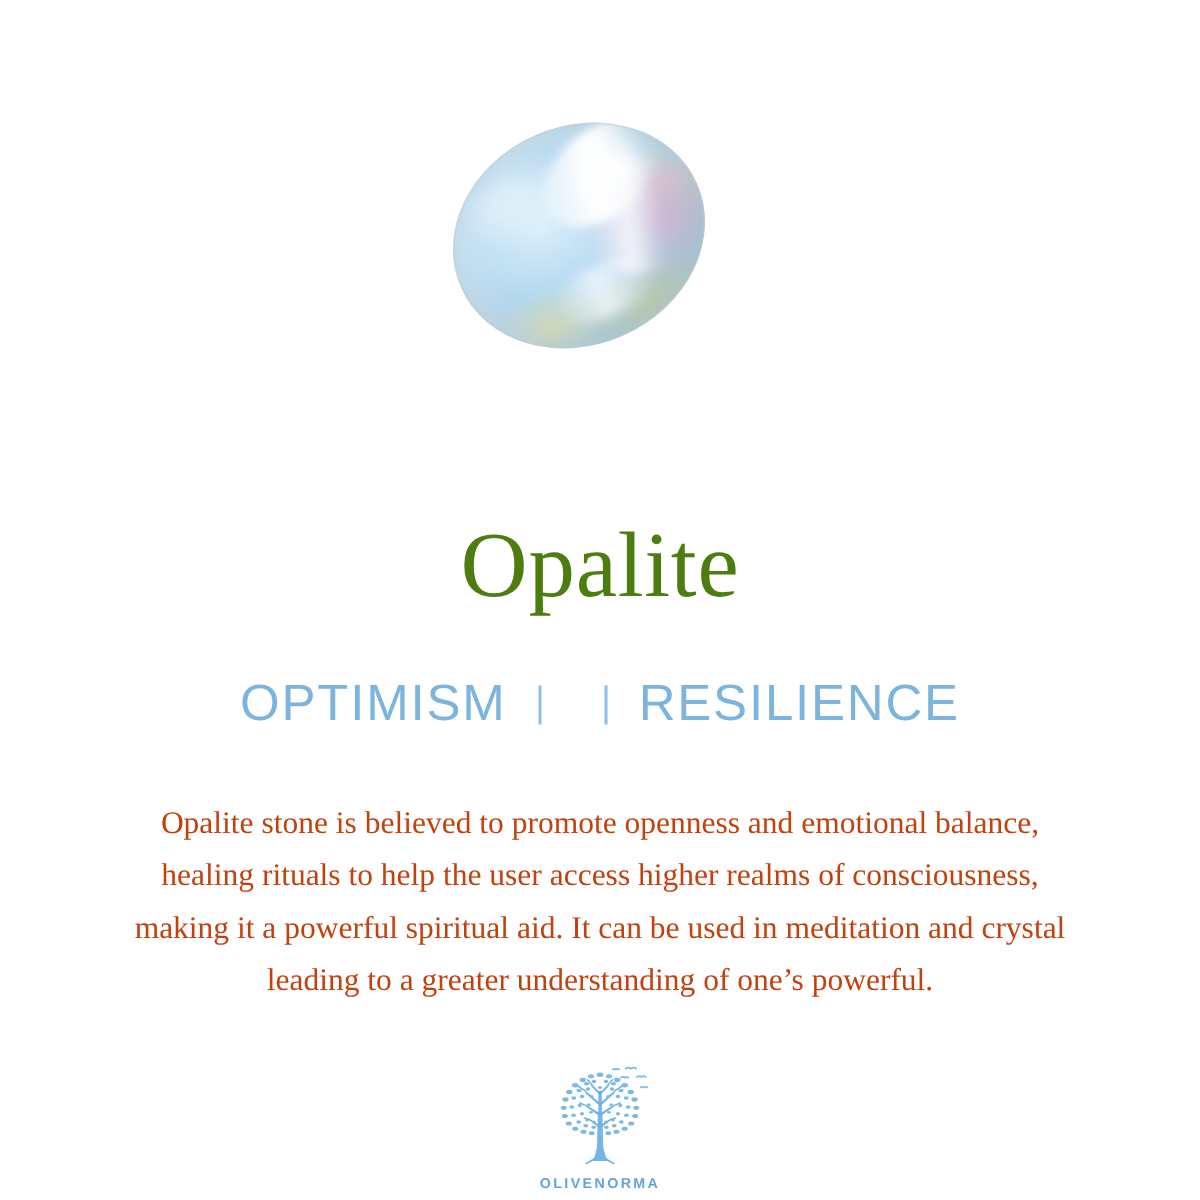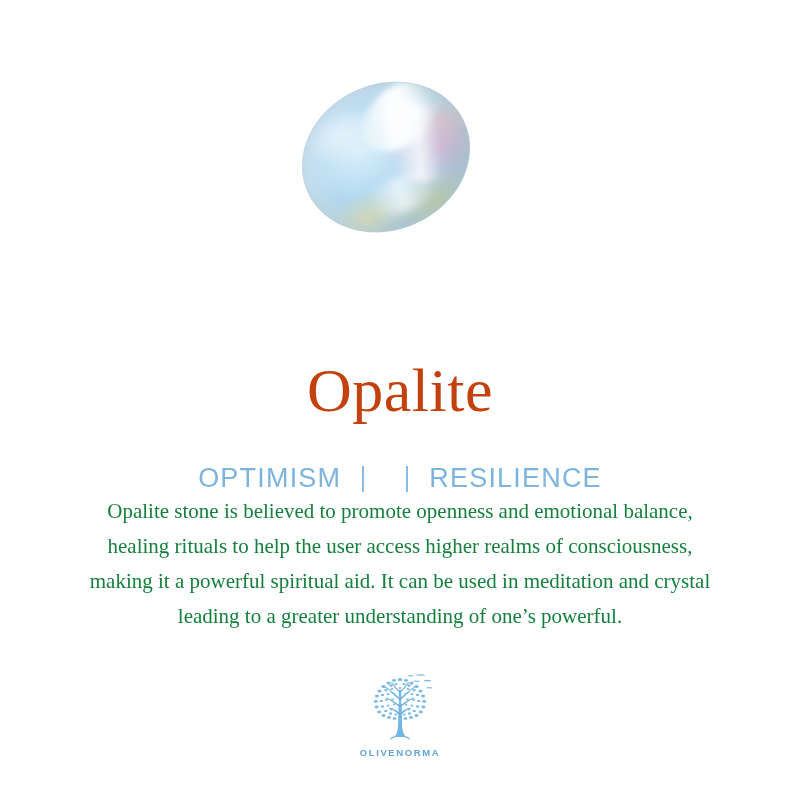--- a/index.html
+++ b/index.html
@@ -130,59 +130,60 @@
     border-radius: 50%;
     box-shadow: inset 0 0 0 1px rgba(190,205,215,0.45);
   }
 
   
   .title {
     font-family: "Liberation Serif", "DejaVu Serif", serif;
     font-size: 62px;
     line-height: 1;
     font-weight: 400;
-    color: #c2410c;
+    color: #4d7c0f;
     letter-spacing: 0.5px;
-    margin-top: 59px;
+    margin-top: 46px;
     text-align: center;
   }
 
   
   .subtitle {
     display: flex;
     align-items: center;
     justify-content: center;
     gap: 0;
     margin-top: 42px;
     font-family: "Liberation Sans", "DejaVu Sans", sans-serif;
-    font-size: 27px;
+    font-size: 34px;
     font-weight: 300;
     color: #7cb4de;
     letter-spacing: 1.2px;
   }
 
   .subtitle .kw { white-space: nowrap; }
 
   .subtitle .sep {
     display: inline-block;
     width: 2px;
     height: 26px;
     background: #8cbde3;
     margin: 0 21px;
     flex: 0 0 auto;
   }
 
   
   .body-copy {
+    margin-top: 42px;
     width: 760px;
     text-align: center;
     font-family: "Liberation Serif", "DejaVu Serif", serif;
     font-size: 21px;
     line-height: 35px;
-    color: #15803d;
+    color: #c2410c;
   }
 
   .body-copy .ln { display: block; white-space: nowrap; }
 
   
   .logo {
     margin-top: 36px;
     display: flex;
     flex-direction: column;
     align-items: flex-end;

